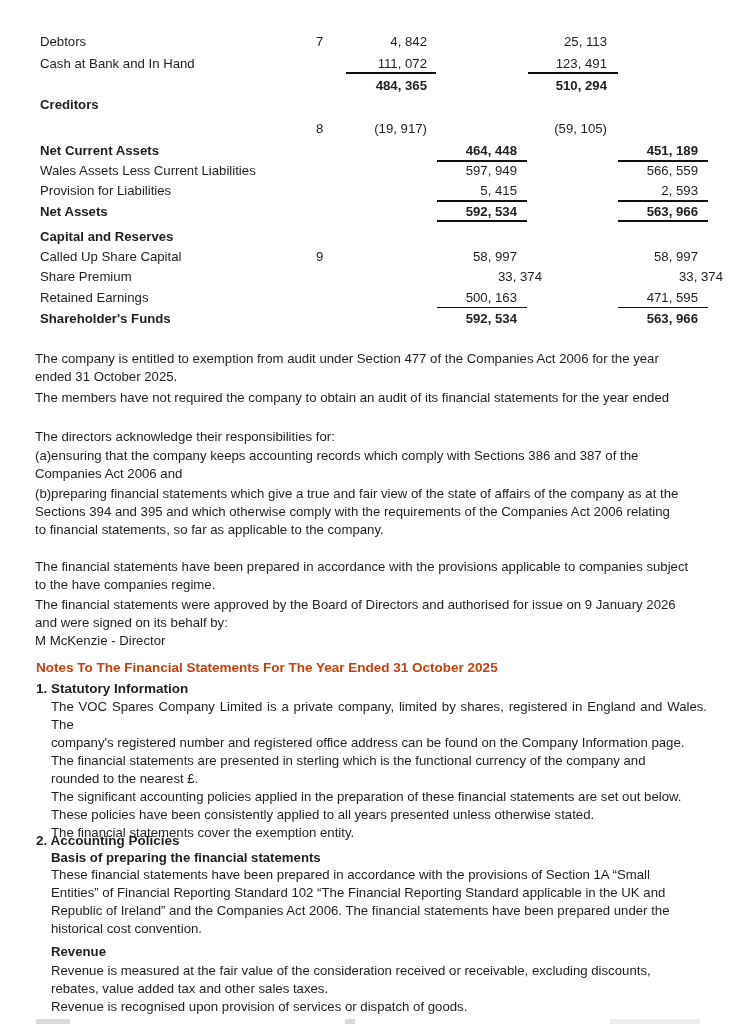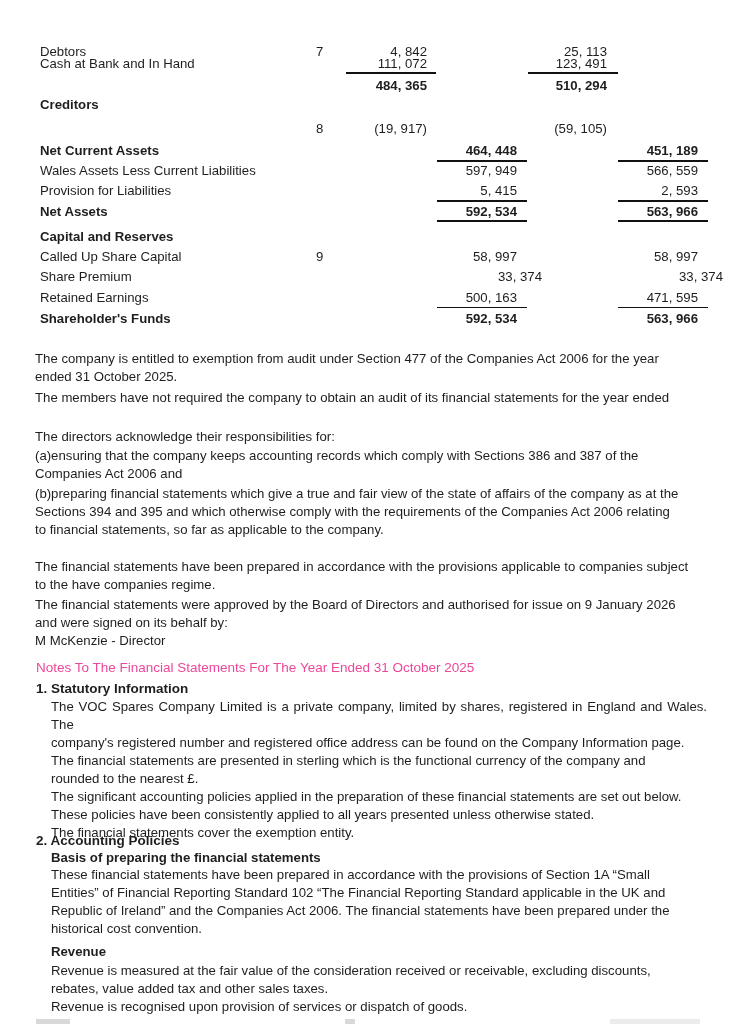--- a/index.html
+++ b/index.html
@@ -13,31 +13,31 @@
     .bs-val { position: absolute; text-align: right; white-space: nowrap; }
     .c1 { right: 315px; }   
     .c2 { right: 225px; }   
     .c3 { right: 135px; }   
     .c4 { right: 44px; }    
     .bold { font-weight: bold; }
     .rule { position: absolute; height: 0; border-top: 2px solid #111; }
     .rule.thin { border-top-width: 1.5px; }
     .para { position: absolute; left: 35px; width: 675px; font-size: 13.2px; line-height: 18px; text-align: justify; }
     .para .ln { display: block; }
-    .notes-title { position: absolute; left: 36px; top: 660px; font-size: 13.5px; font-weight: normal; color: #ec4899; white-space: nowrap; }
+    .notes-title { position: absolute; left: 36px; top: 660px; font-size: 13.5px; font-weight: bold; color: #c2410c; white-space: nowrap; }
     .h-num { position: absolute; font-size: 13.5px; font-weight: bold; white-space: nowrap; }
     .sub-h { position: absolute; left: 51px; font-size: 13.2px; font-weight: bold; white-space: nowrap; }
     .indent { position: absolute; left: 51px; width: 656px; font-size: 13.2px; line-height: 18px; text-align: justify; }
     .footer-frag { position: absolute; top: 1019px; height: 5px; background: #d9d9d9; }
   </style>
 </head>
 <body>
 
 <div id="bs">
-    <div class="bs-row" style="top: 42px; text-decoration: underline;">
+    <div class="bs-row" style="top: 32px; text-decoration: underline;">
       <span class="bs-label">Debtors</span>
       <span class="bs-note">7</span>
       <span class="bs-val c1">4, 842</span>
       <span class="bs-val c2"></span>
       <span class="bs-val c3">25, 113</span>
       <span class="bs-val c4"></span>
     </div>
     <div class="bs-row" style="top: 54px;">
       <span class="bs-label">Cash at Bank and In Hand</span>
       <span class="bs-note"></span>

